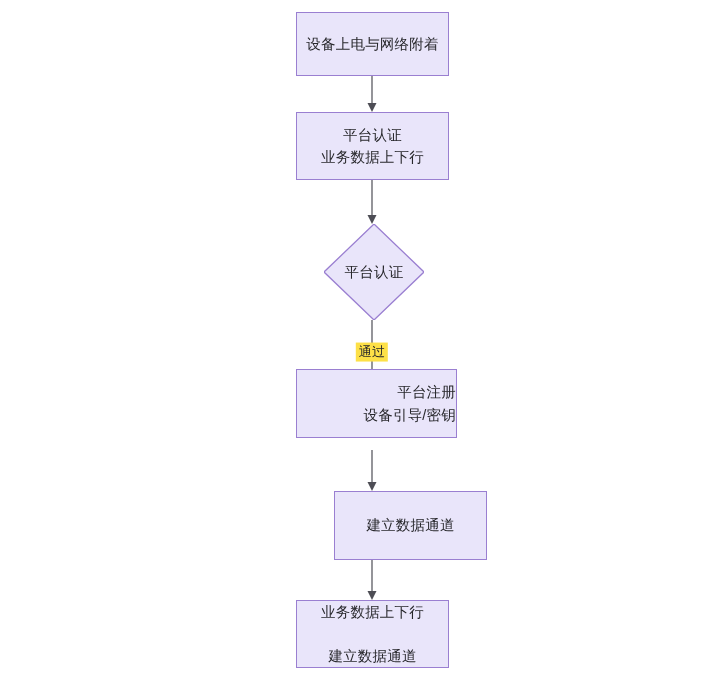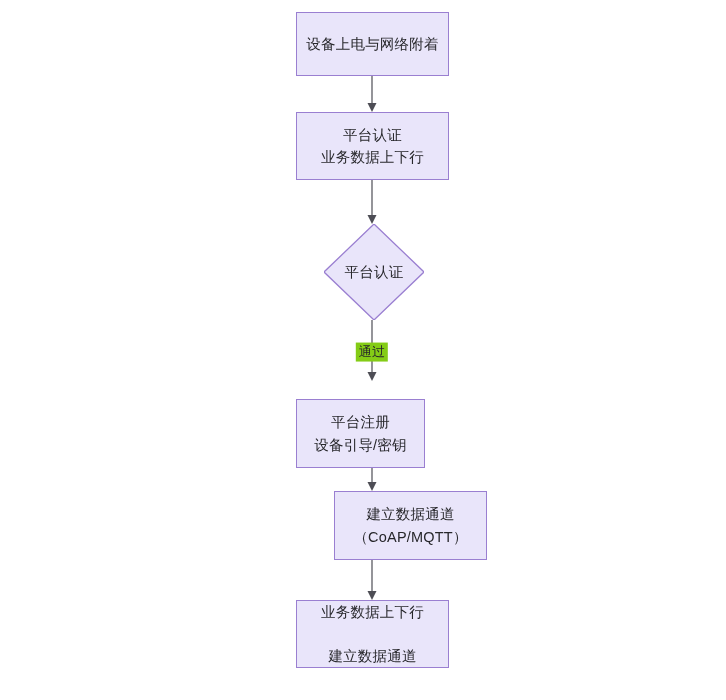--- a/index.html
+++ b/index.html
@@ -58,21 +58,21 @@
   }
   .edge {
     position: absolute;
   }
   .edge svg {
     display: block;
     overflow: visible;
   }
   .edge-label {
     position: absolute;
-    background: #84cc16;
+    background: #fde047;
     color: #27272b;
     font-size: 13px;
     line-height: 1.3;
     padding: 1px 3px;
     white-space: nowrap;
     transform: translate(-50%, -50%);
     letter-spacing: 0.2px;
   }
 </style>
 </head>
@@ -116,25 +116,24 @@
     <div class="node" style="left: 296px; top: 112px; width: 153px; height: 68px;">
       <span class="line">平台认证</span>
       <span class="line">业务数据上下行</span>
     </div>
     <div class="diamond-wrap" style="left: 324px; top: 224px; width: 100px; height: 96px;">
       <svg class="diamond-shape" width="100" height="96">
         <polygon points="50,0 100,48 50,96 0,48" fill="#e9e5fa" stroke="#9a7fd1" stroke-width="1.3"></polygon>
       </svg>
       <div class="diamond-label"><span class="line">平台认证</span></div>
     </div>
-    <div class="node" style="left: 296px; top: 399px; width: 129px; height: 69px;">
+    <div class="node" style="left: 296px; top: 369px; width: 161px; height: 69px; align-items: flex-end;">
       <span class="line">平台注册</span>
       <span class="line">设备引导/密钥</span>
     </div>
     <div class="node" style="left: 296px; top: 491px; width: 153px; height: 69px; margin-left: 38px;">
       <span class="line">建立数据通道</span>
-      <span class="line">（CoAP/MQTT）</span>
     </div>
     <div class="node" style="left: 296px; top: 600px; width: 153px; height: 68px; justify-content: space-between;">
       <span class="line">业务数据上下行</span>
       <span class="line">建立数据通道</span>
     </div>
   </div>
 
 </body></html>

